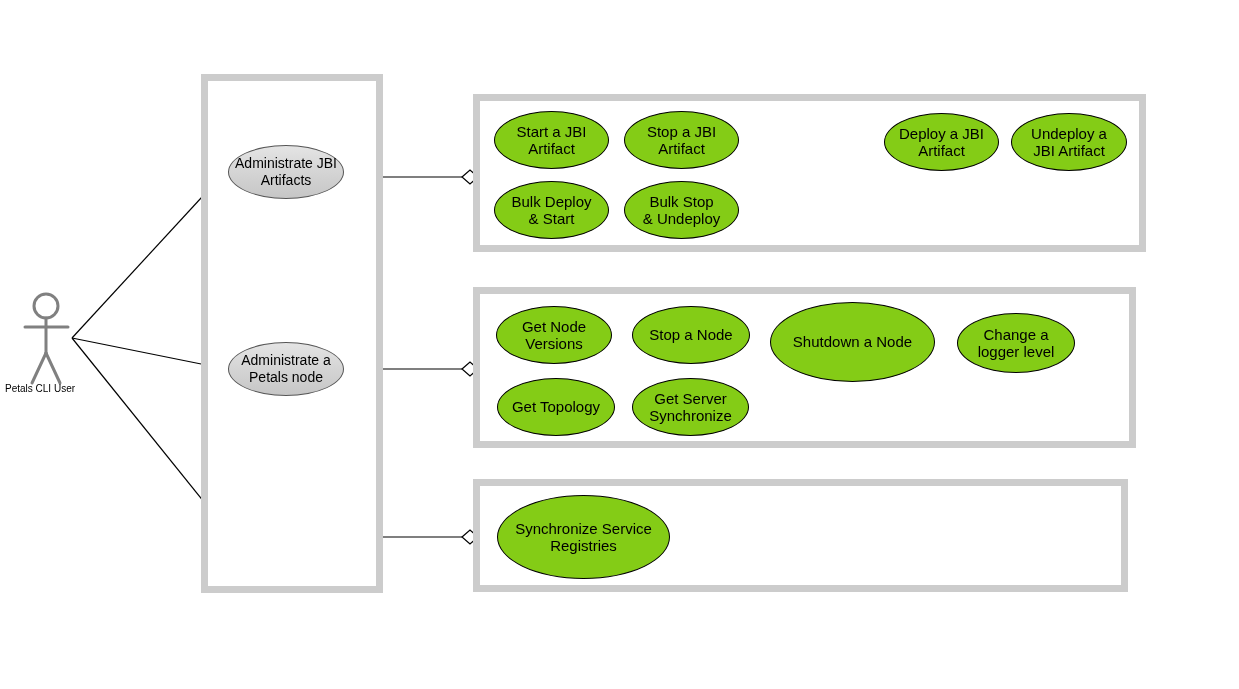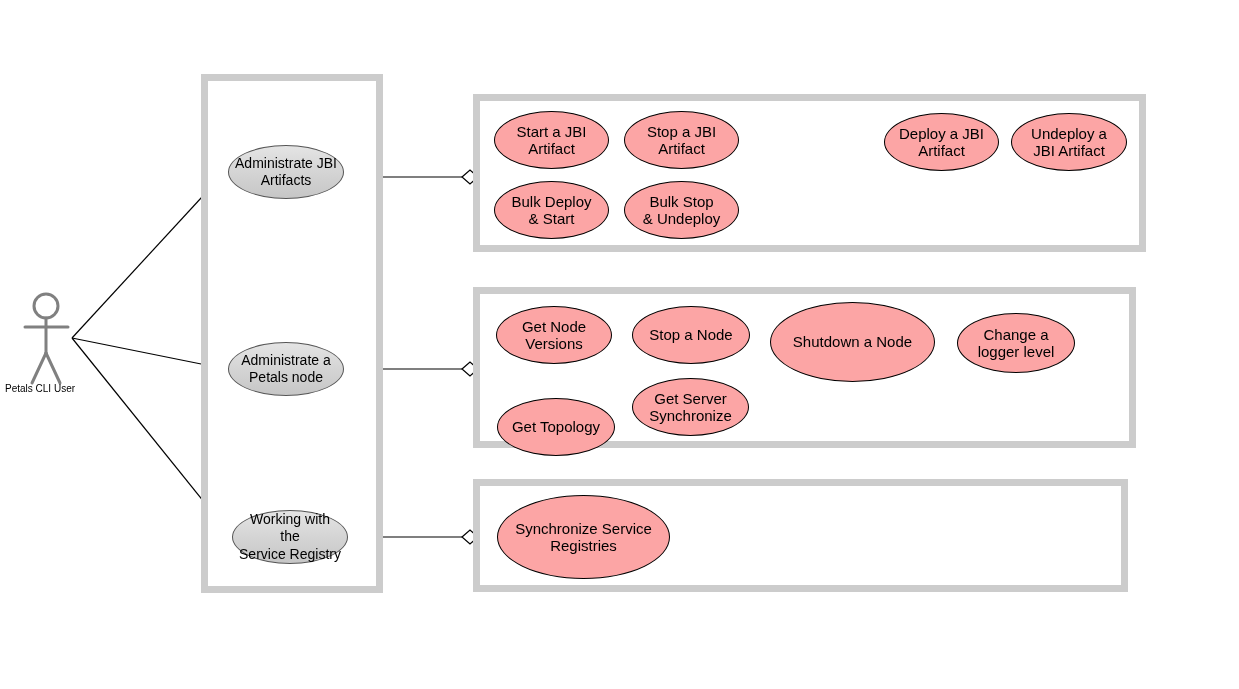--- a/index.html
+++ b/index.html
@@ -25,21 +25,21 @@
     border: 7px solid #cccccc;
     background: #ffffff;
     box-sizing: border-box;
   }
   
   .uc {
     position: absolute;
     box-sizing: border-box;
     border: 1px solid #000000;
     border-radius: 50%;
-    background: #fca5a5;
+    background: #84cc16;
     display: flex;
     align-items: center;
     justify-content: center;
     text-align: center;
     color: #000000;
     line-height: 1.16;
     padding: 0 6px;
   }
   .uc.white {
     font-size: 15px;
@@ -113,26 +113,20 @@
     </div>
   </div>
 
   <div class="uc actor-uc" style="left:228px; top:342px; width:116px; height:54px;">
     <div>
       <span>Administrate a</span>
       <span>Petals node</span>
     </div>
   </div>
 
-  <div class="uc actor-uc" style="left:232px; top:510px; width:116px; height:54px;">
-    <div>
-      <span>Working with the</span>
-      <span>Service Registry</span>
-    </div>
-  </div>
 
   <div class="group-box" style="left:473px; top:94px; width:673px; height:158px;">
   </div>
 
   <div class="uc white" style="left:494px; top:111px; width:115px; height:58px;">
     <div>
       <span>Start a JBI</span>
       <span>Artifact</span>
     </div>
   </div>
@@ -194,21 +188,21 @@
     </div>
   </div>
 
   <div class="uc white" style="left:957px; top:313px; width:118px; height:60px;">
     <div>
       <span>Change a</span>
       <span>logger level</span>
     </div>
   </div>
 
-  <div class="uc white" style="left:497px; top:398px; width:118px; height:58px;text-align:center;">
+  <div class="uc white" style="left:497px; top:378px; width:118px; height:58px;text-align:center;">
     <div>
       <span>Get Topology</span>
     </div>
   </div>
 
   <div class="uc white" style="left:632px; top:378px; width:117px; height:58px;">
     <div>
       <span>Get Server</span>
       <span>Synchronize</span>
     </div>

